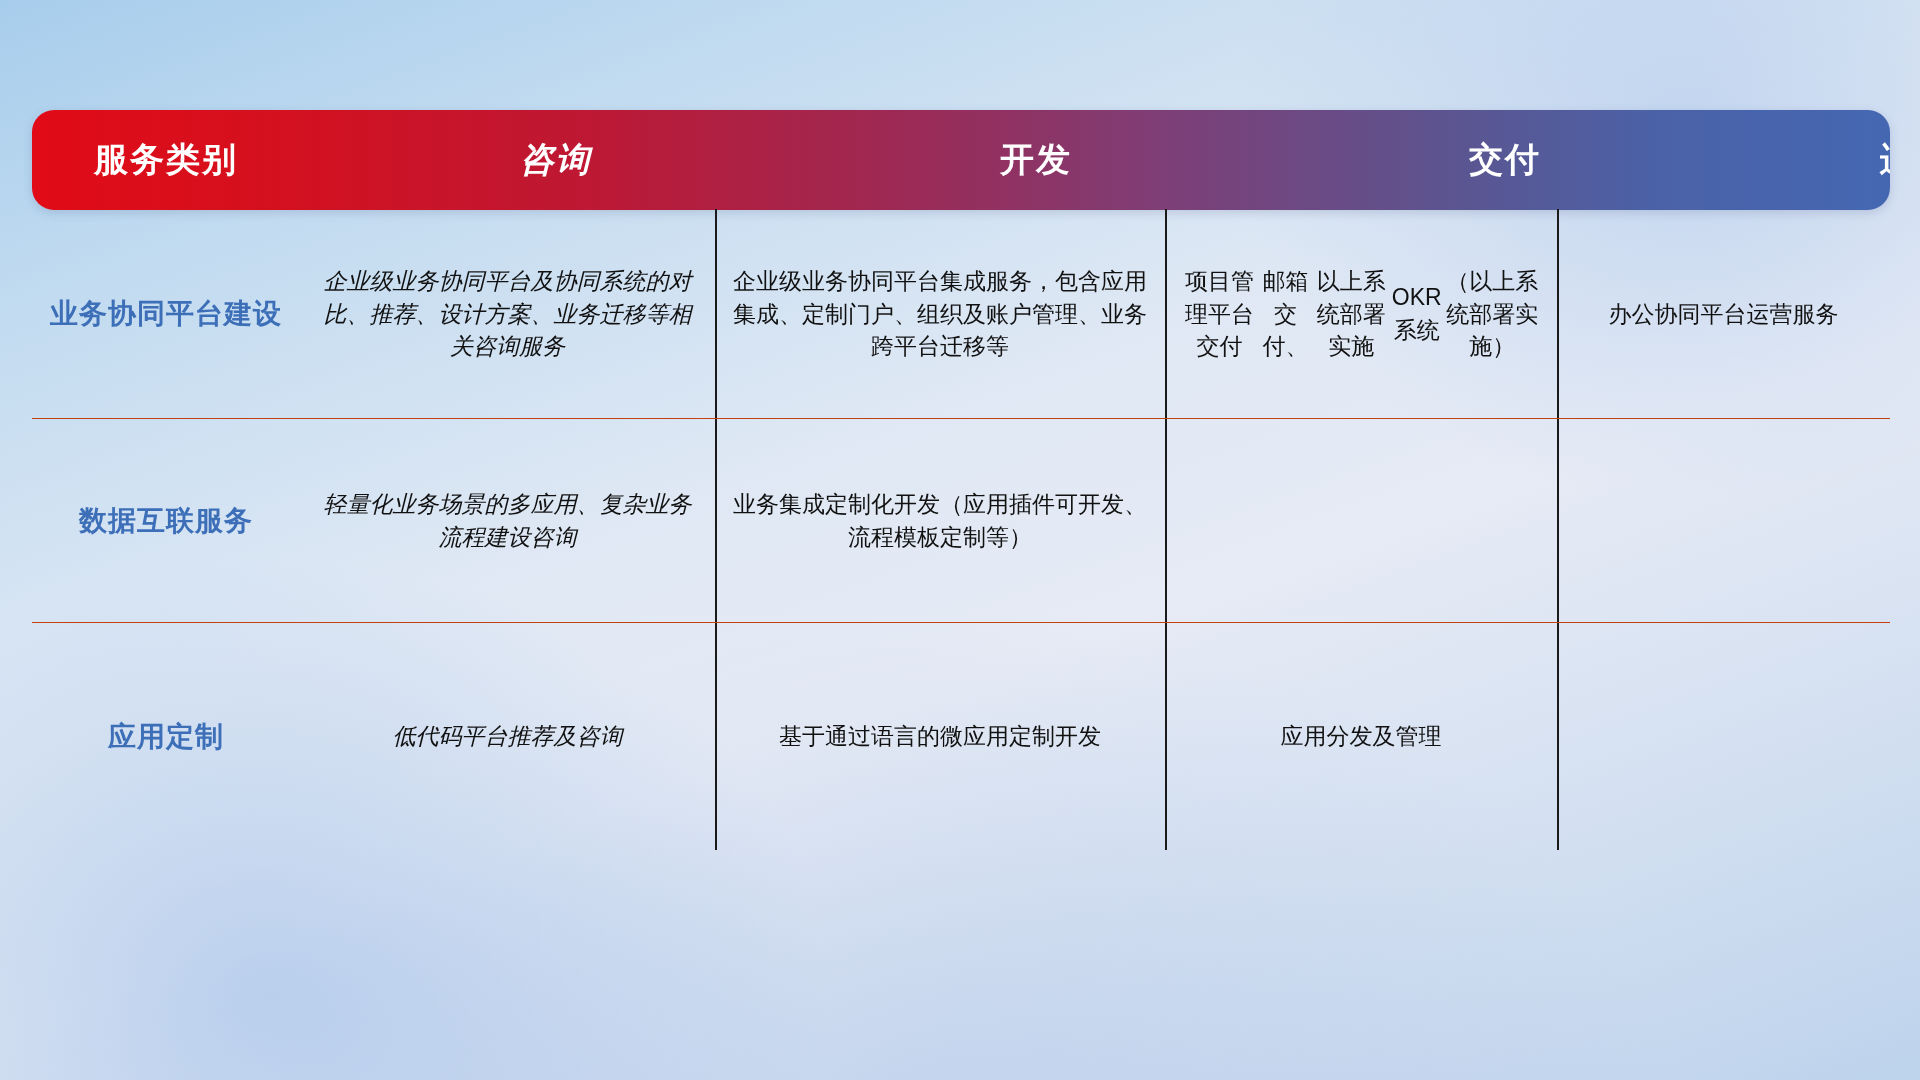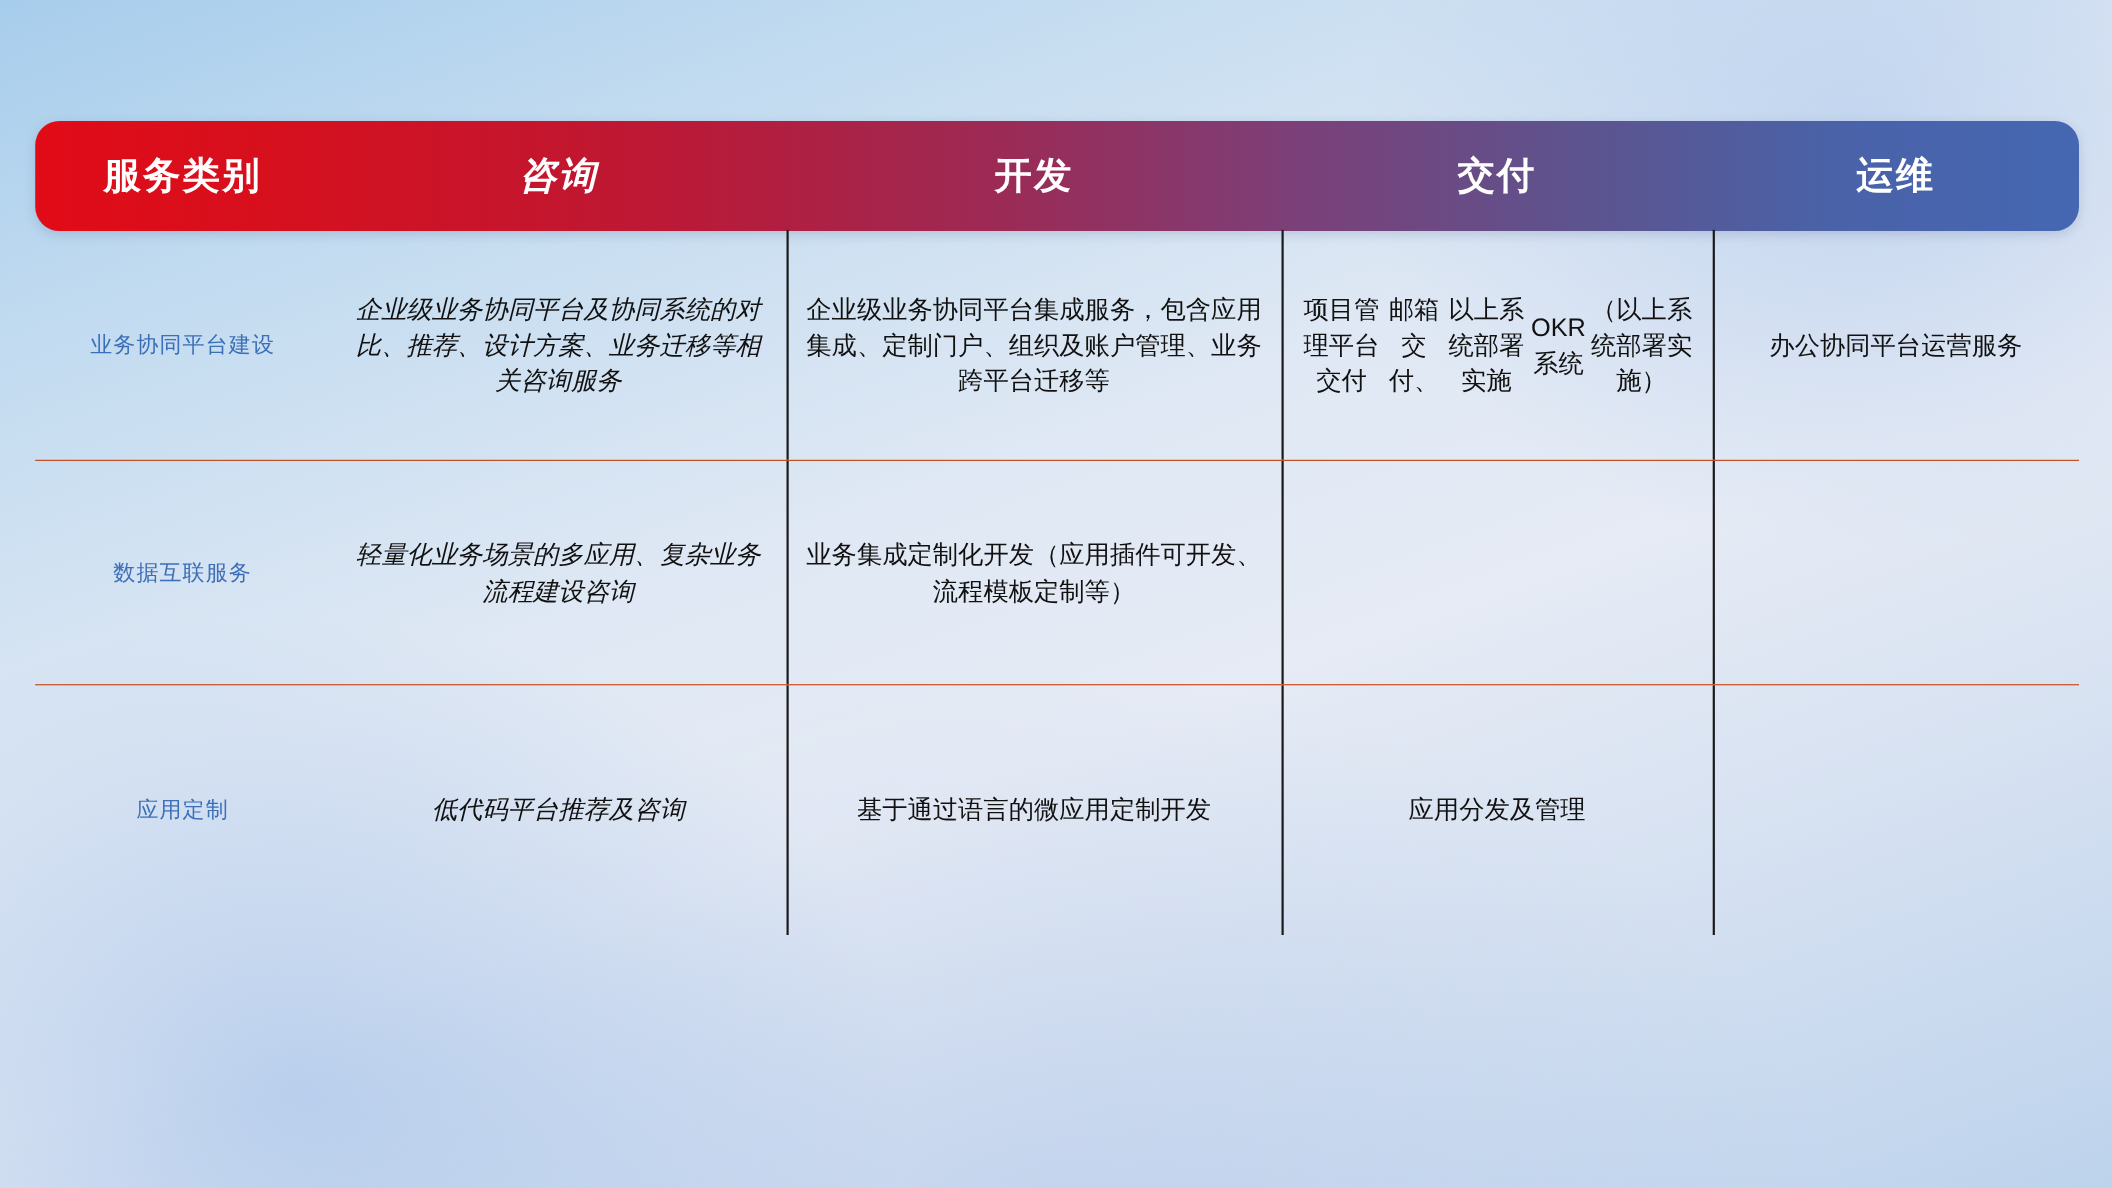--- a/index.html
+++ b/index.html
@@ -30,20 +30,21 @@
   
   .header-row {
     display:flex;
     height:100px;
     border-radius:22px;
     background:linear-gradient(90deg,
        #e10b17 0%, #d6101e 12%, #bd1834 30%,
        #9c2a55 47%, #7b4079 62%, #5c548f 76%, #4a62a8 88%, #4567b2 100%);
     box-shadow:0 3px 10px rgba(60,70,120,0.18);
     overflow:hidden;
+    gap:48px;
   }
   .header-cell {
     display:flex;
     align-items:center;
     justify-content:center;
     color:#ffffff;
     font-size:34px;
     font-weight:bold;
     letter-spacing:2px;
     white-space:nowrap;
@@ -85,22 +86,22 @@
     content:"";
     position:absolute;
     left:0; top:0; bottom:0;
     width:2px;
     background:#1a1a1a;
   }
   .row-0 .cell.sep-left::before { top:-1px; }
 
   .cat-cell {
     color:#3d6fb8;
-    font-size:20px;
-    font-weight:normal;
+    font-size:28px;
+    font-weight:bold;
     line-height:1.5;
     letter-spacing:1px;
   }
 
   .cell .txt { display:block; }
 </style>
 </head>
 <body>
 
 <div id="canvas">

